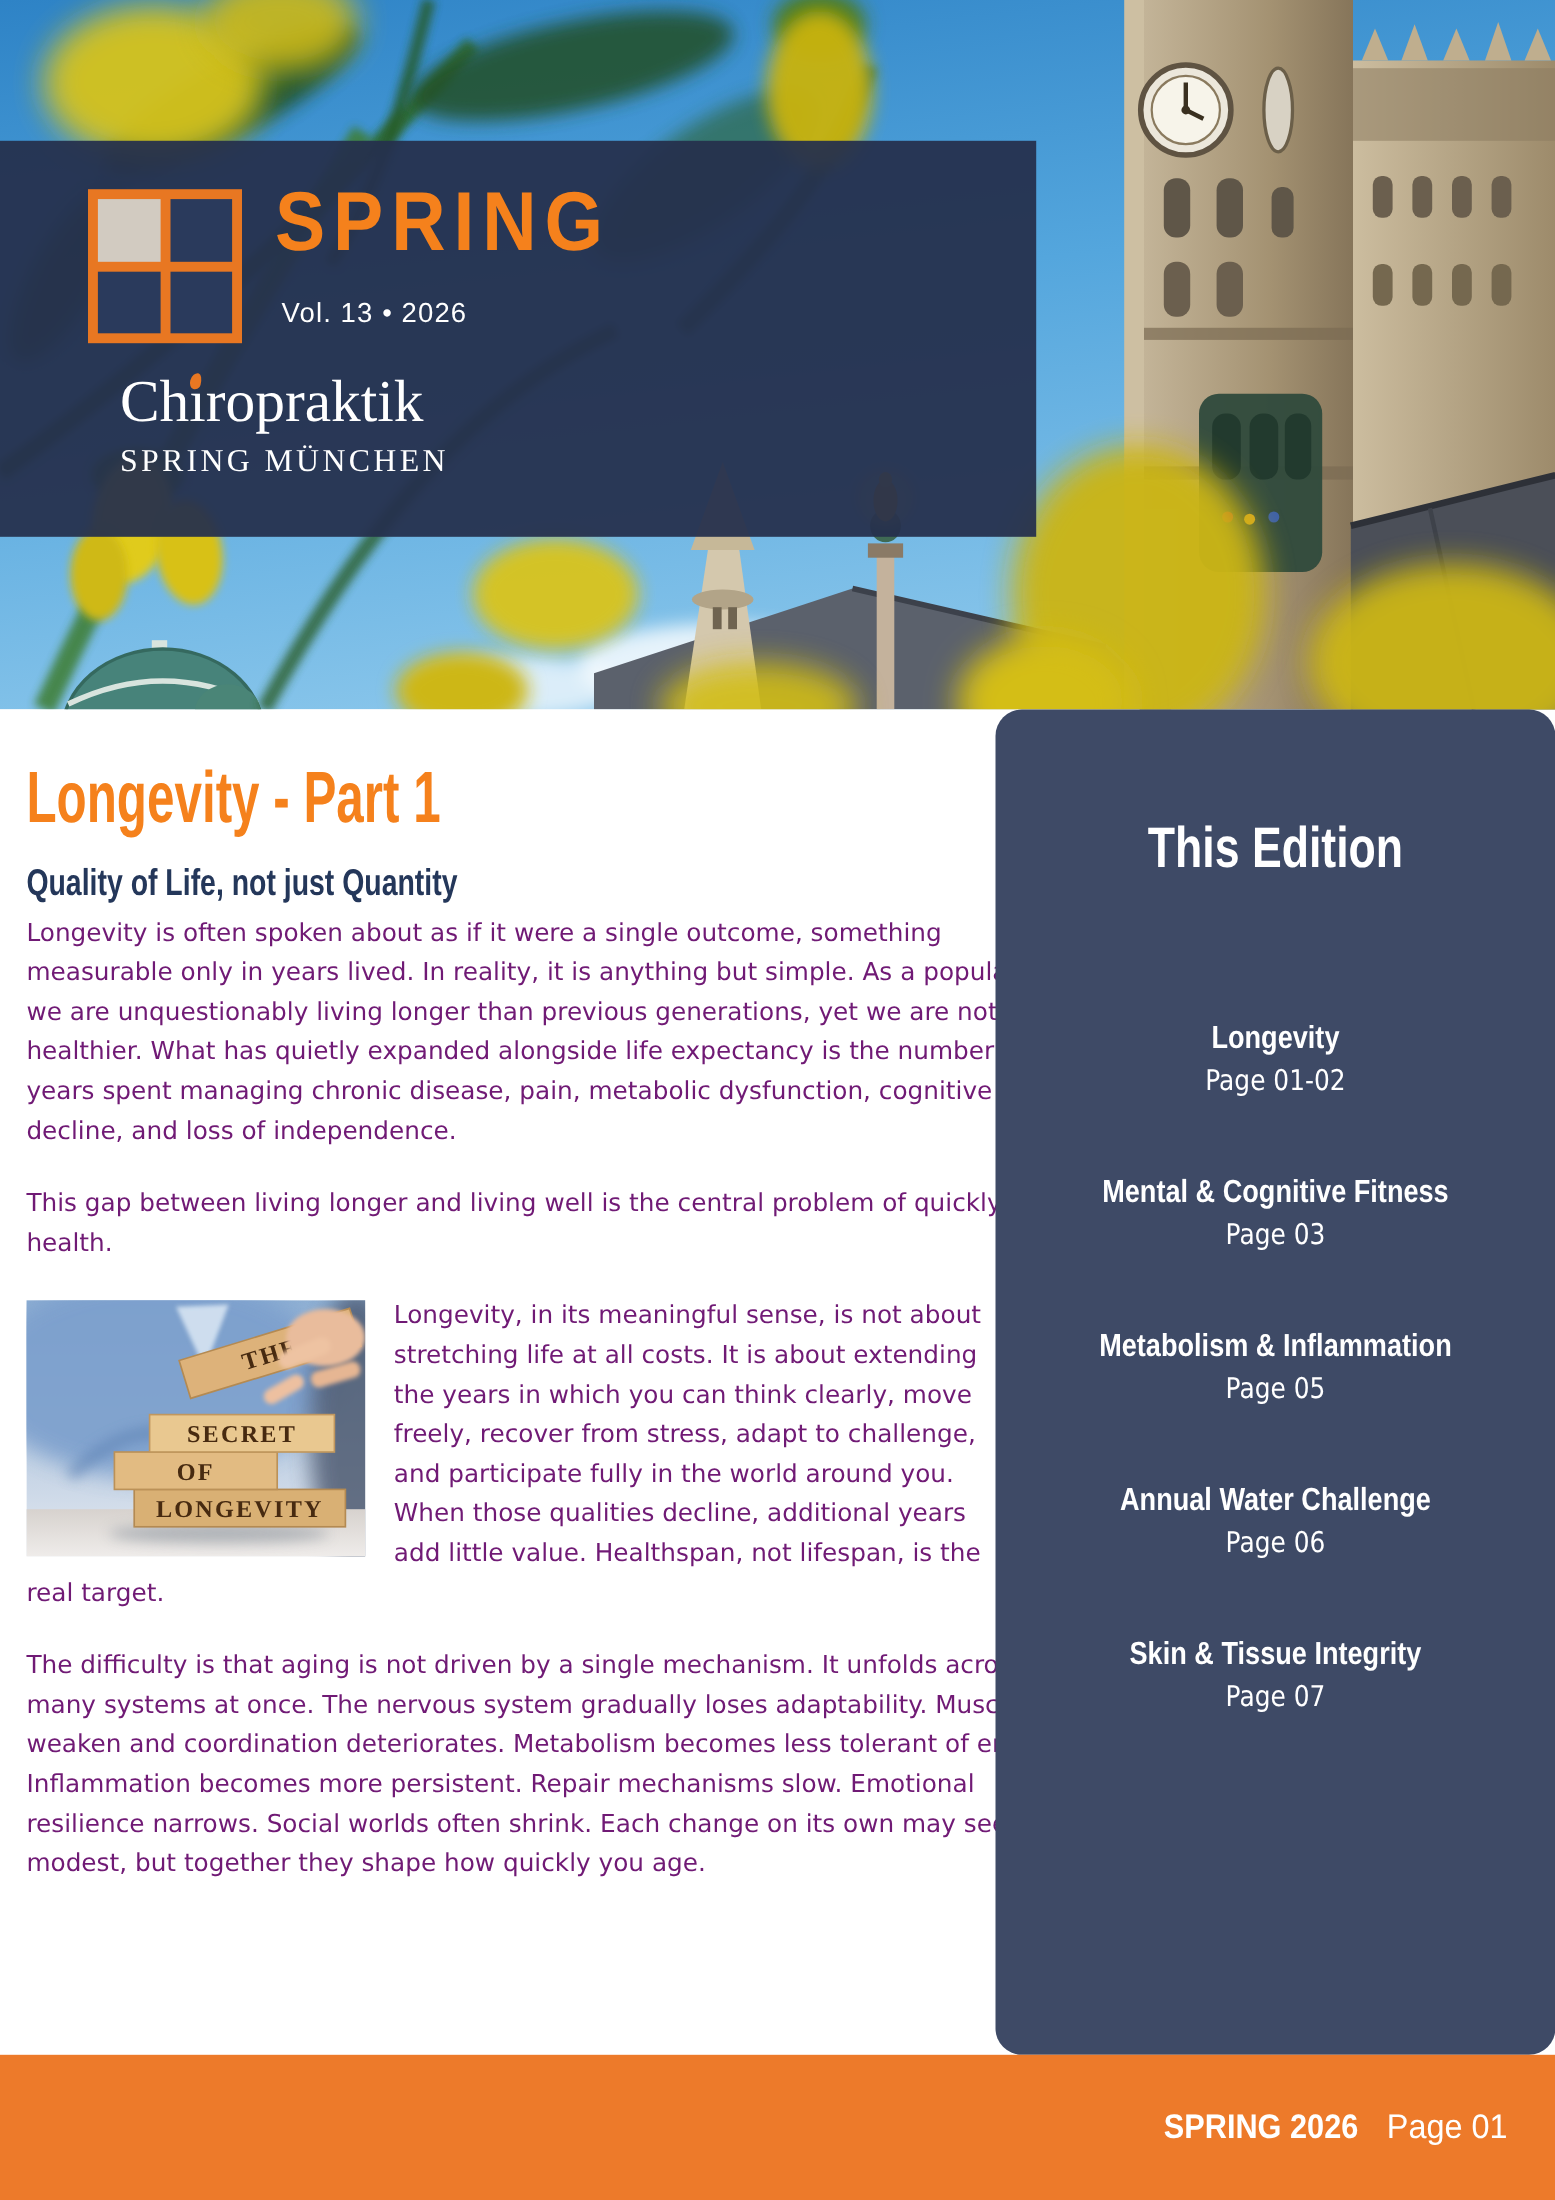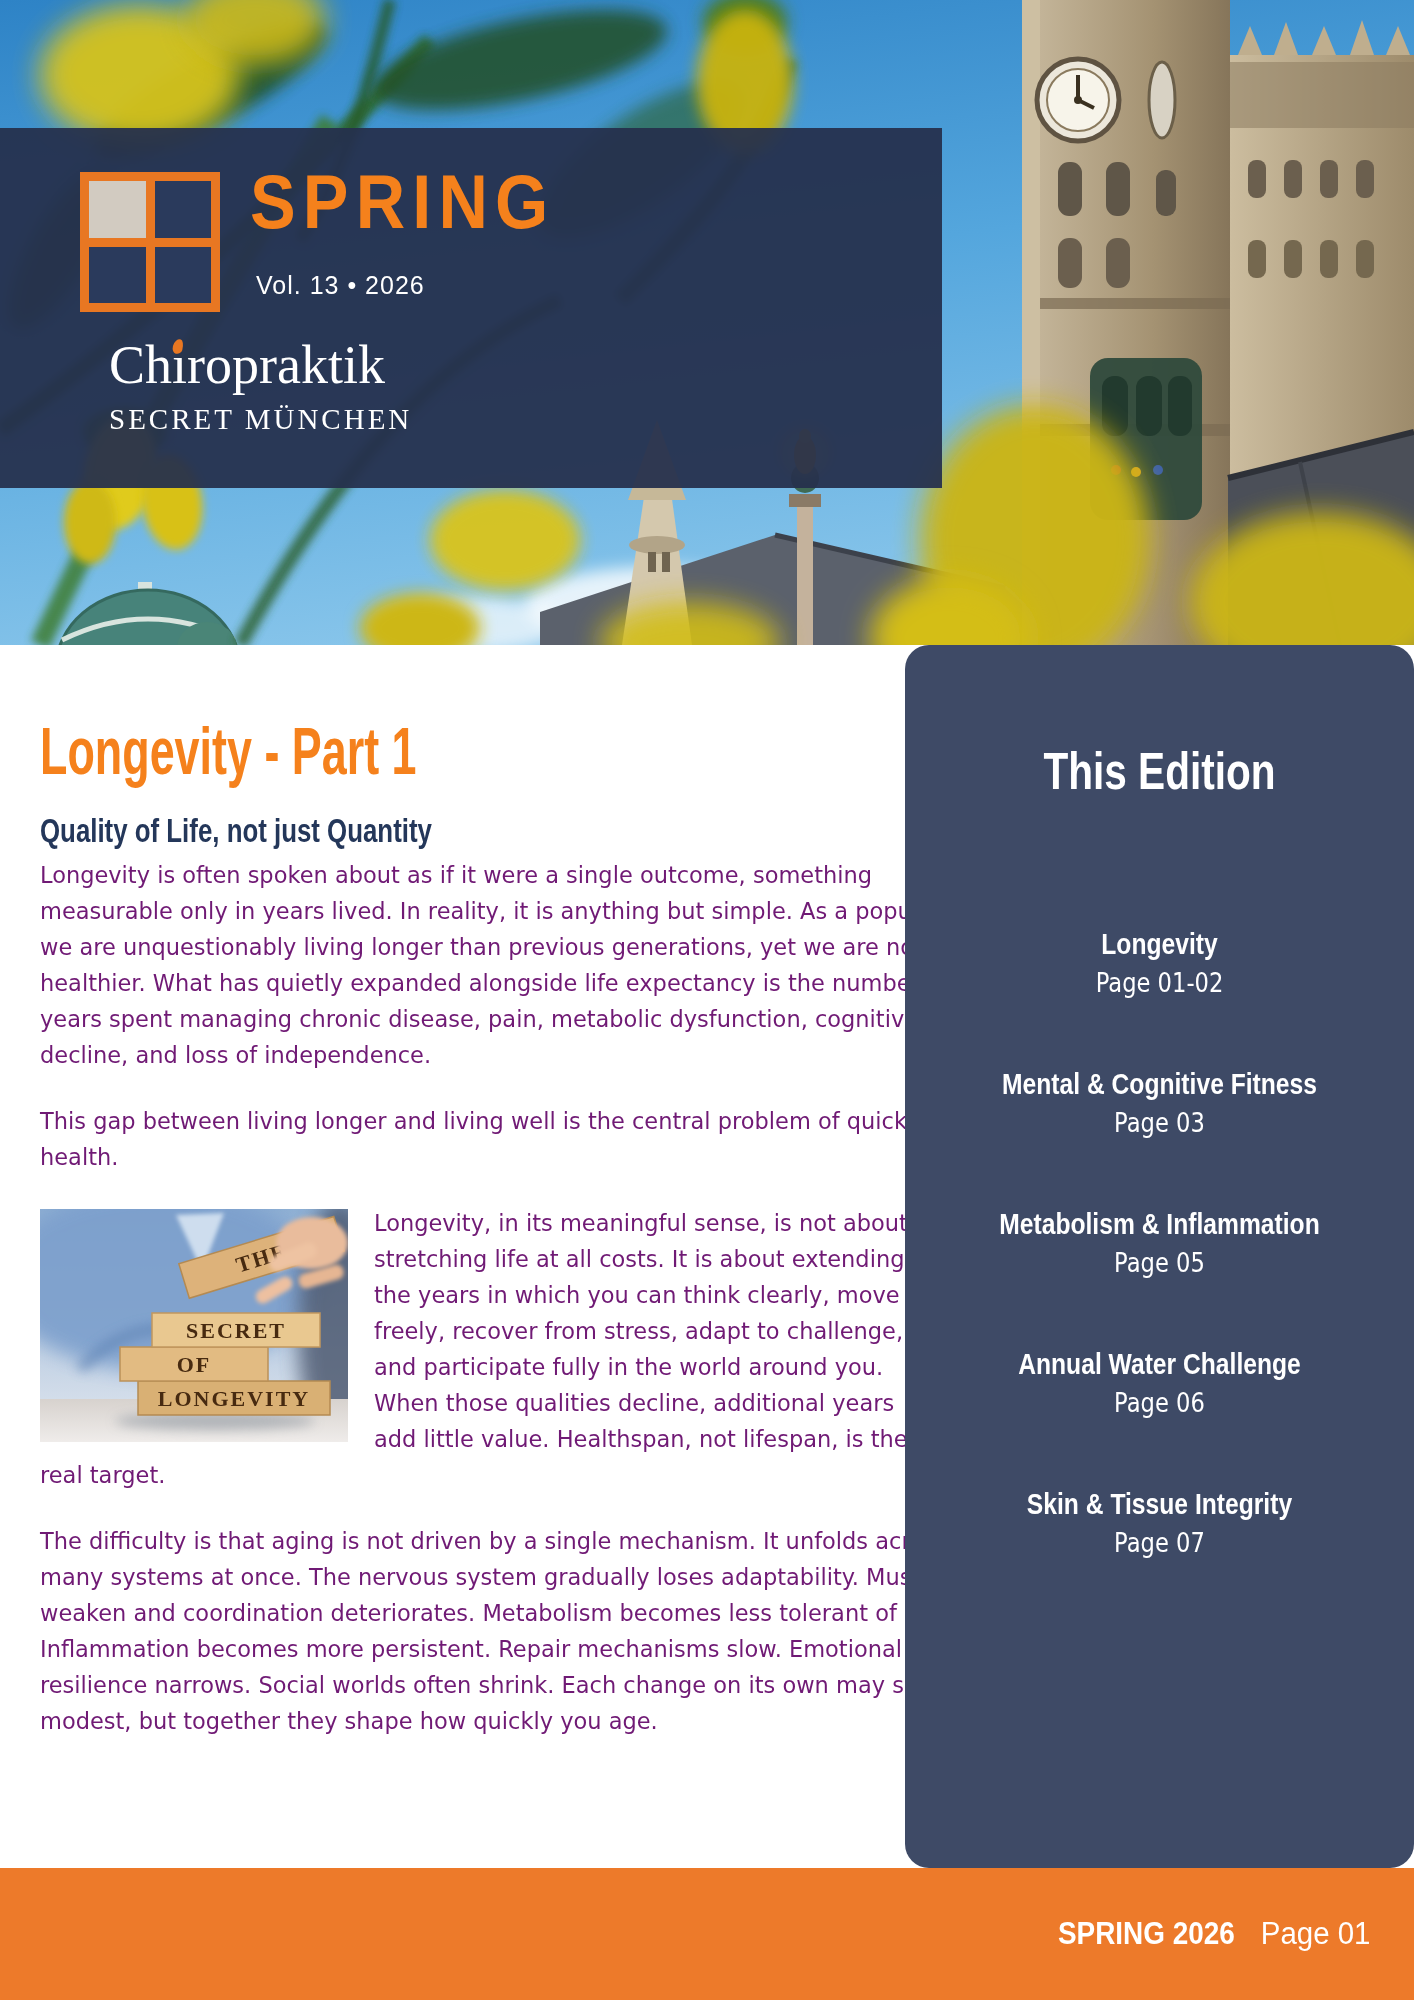--- a/index.html
+++ b/index.html
@@ -20,22 +20,22 @@
         letter-spacing:8px;transform:scaleX(.9);transform-origin:left top;white-space:nowrap;}
   .issue-info{position:absolute;left:256px;top:143px;font-size:25px;color:#ffffff;letter-spacing:1px;
         font-family:"Liberation Sans",sans-serif;white-space:nowrap;}
   .brand{position:absolute;left:77px;top:208px;color:#ffffff;font-family:"Liberation Serif",serif;margin-left:32px;}
   .brand-name{font-size:54px;line-height:1.1;white-space:nowrap;}
   .brand-i{position:relative;display:inline-block;}
   .i-dot{position:absolute;left:1px;top:3px;width:10px;height:15px;background:#E87722;
          border-radius:60% 40% 55% 45%/55% 65% 35% 45%;transform:rotate(14deg);}
   .brand-sub{font-size:29px;letter-spacing:3px;margin-top:8px;white-space:nowrap;}
   
-  .content{position:absolute;left:0;top:672px;width:1036px;height:1223px;background:#ffffff;
-           padding:46px 45px 0 40px;box-sizing:border-box;}
+  .content{position:absolute;left:0;top:645px;width:1036px;height:1223px;background:#ffffff;
+           padding:46px 45px 0 24px;box-sizing:border-box;}
   .content h1{margin:0;font-family:"Liberation Sans",sans-serif;font-weight:700;font-size:66px;
            line-height:1.0;color:#F5811C;transform:scaleX(.68);transform-origin:left top;white-space:nowrap;}
   .content h2{margin:28px 0 0 0;font-family:"Liberation Sans",sans-serif;font-weight:700;font-size:34px;
            line-height:1.1;color:#24375A;transform:scaleX(.76);transform-origin:left top;white-space:nowrap;}
   .article-body{margin-top:8px;font-size:22.5px;line-height:36px;color:#701a75;}
   .article-body p{margin:0 0 30px 0;}
   figure.photo{float:left;width:308px;height:233px;margin:4px 26px 12px 0;padding:0;}
   .wrap-spacer{float:right;width:66px;height:238px;}
   
   .sidebar{position:absolute;left:905px;top:645px;width:509px;height:1223px;background:#3E4A66;
@@ -209,21 +209,21 @@
     <div class="logo">
       <div class="cell beige"></div>
       <div class="cell"></div>
       <div class="cell"></div>
       <div class="cell"></div>
     </div>
     <h1 class="issue-title">SPRING</h1>
     <div class="issue-info">Vol. 13 •  2026</div>
     <div class="brand">
       <div class="brand-name"><span>Ch</span><span class="brand-i"><span class="i-dot"></span><span>ı</span></span><span>ropraktik</span></div>
-      <div class="brand-sub">SECRET MÜNCHEN</div>
+      <div class="brand-sub">SPRING MÜNCHEN</div>
     </div>
   </header>
 
   <main class="content">
     <h1>Longevity - Part 1</h1>
     <h2>Quality of Life, not just Quantity</h2>
     <div class="article-body">
       <p>Longevity is often spoken about as if it were a single outcome, something measurable only in years lived. In reality, it is anything but simple. As a population, we are unquestionably living longer than previous generations, yet we are not living healthier. What has quietly expanded alongside life expectancy is the number of years spent managing chronic disease, pain, metabolic dysfunction, cognitive decline, and loss of independence.</p>
       <p>This gap between living longer and living well is the central problem of quickly health.</p>
 

